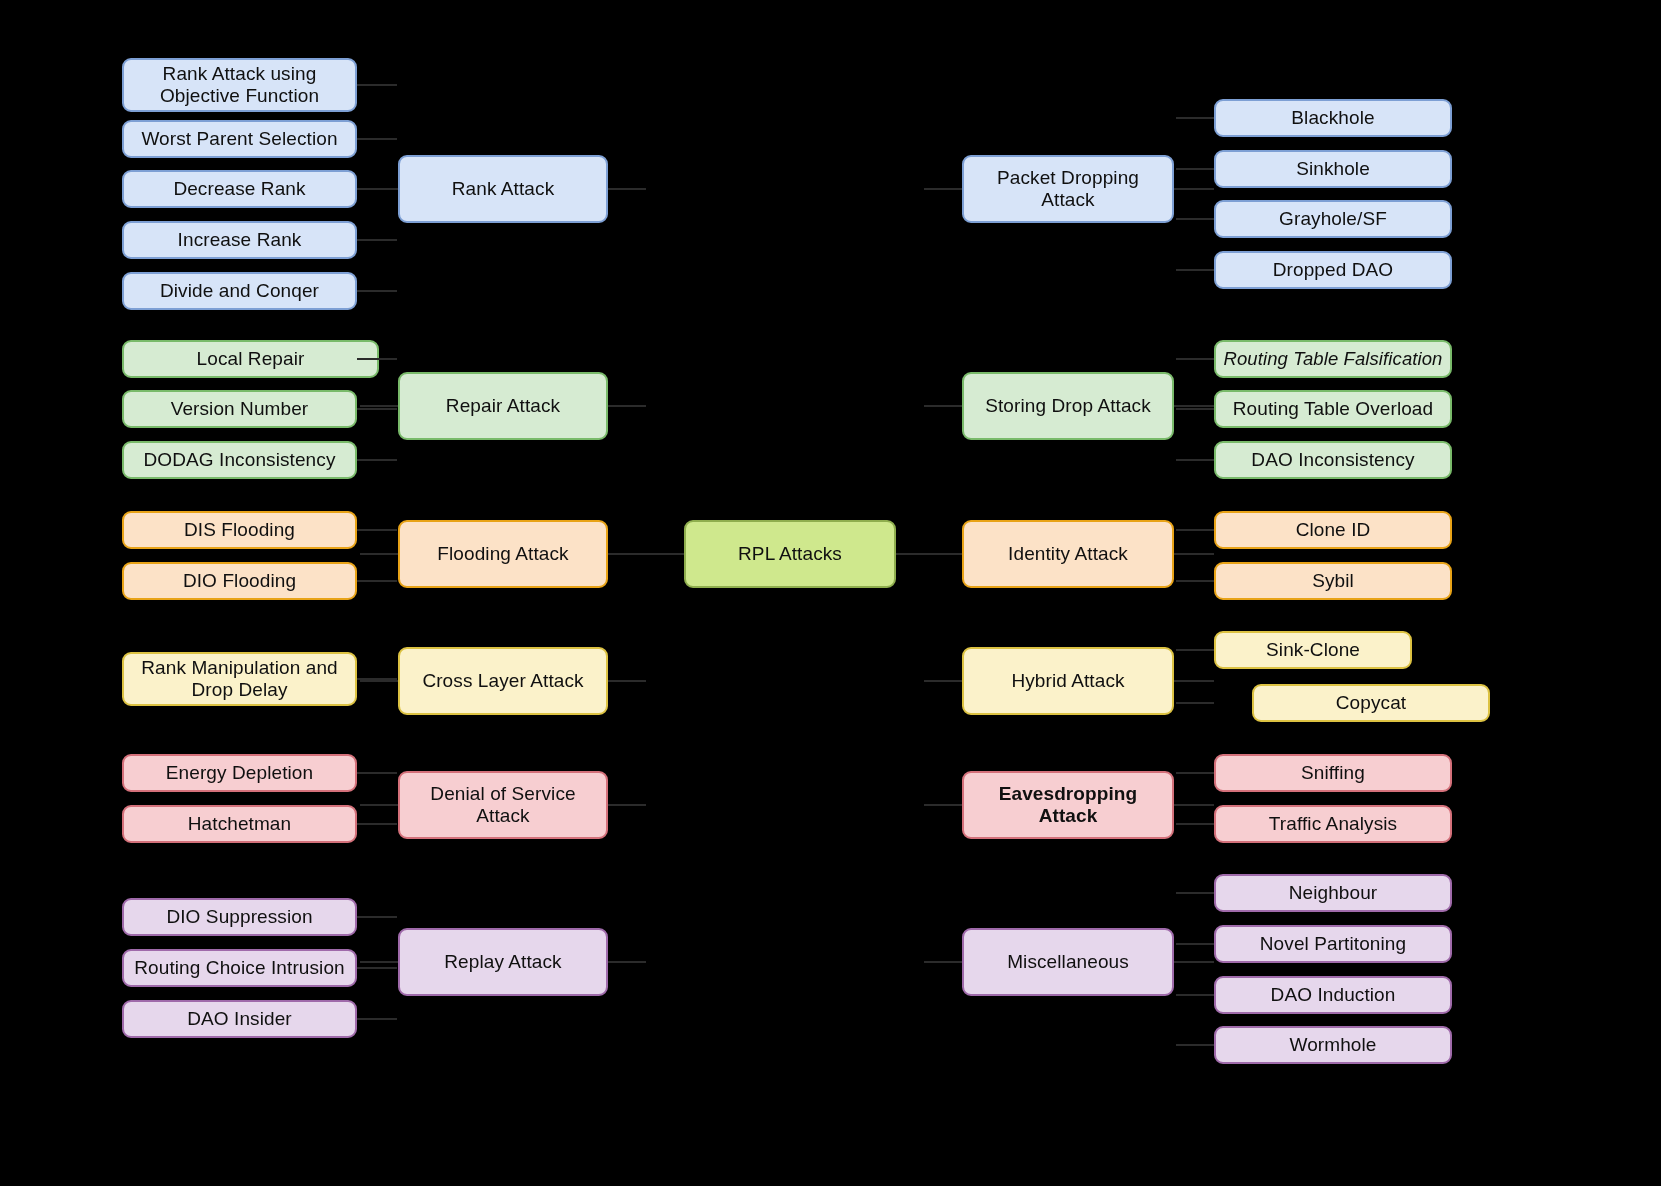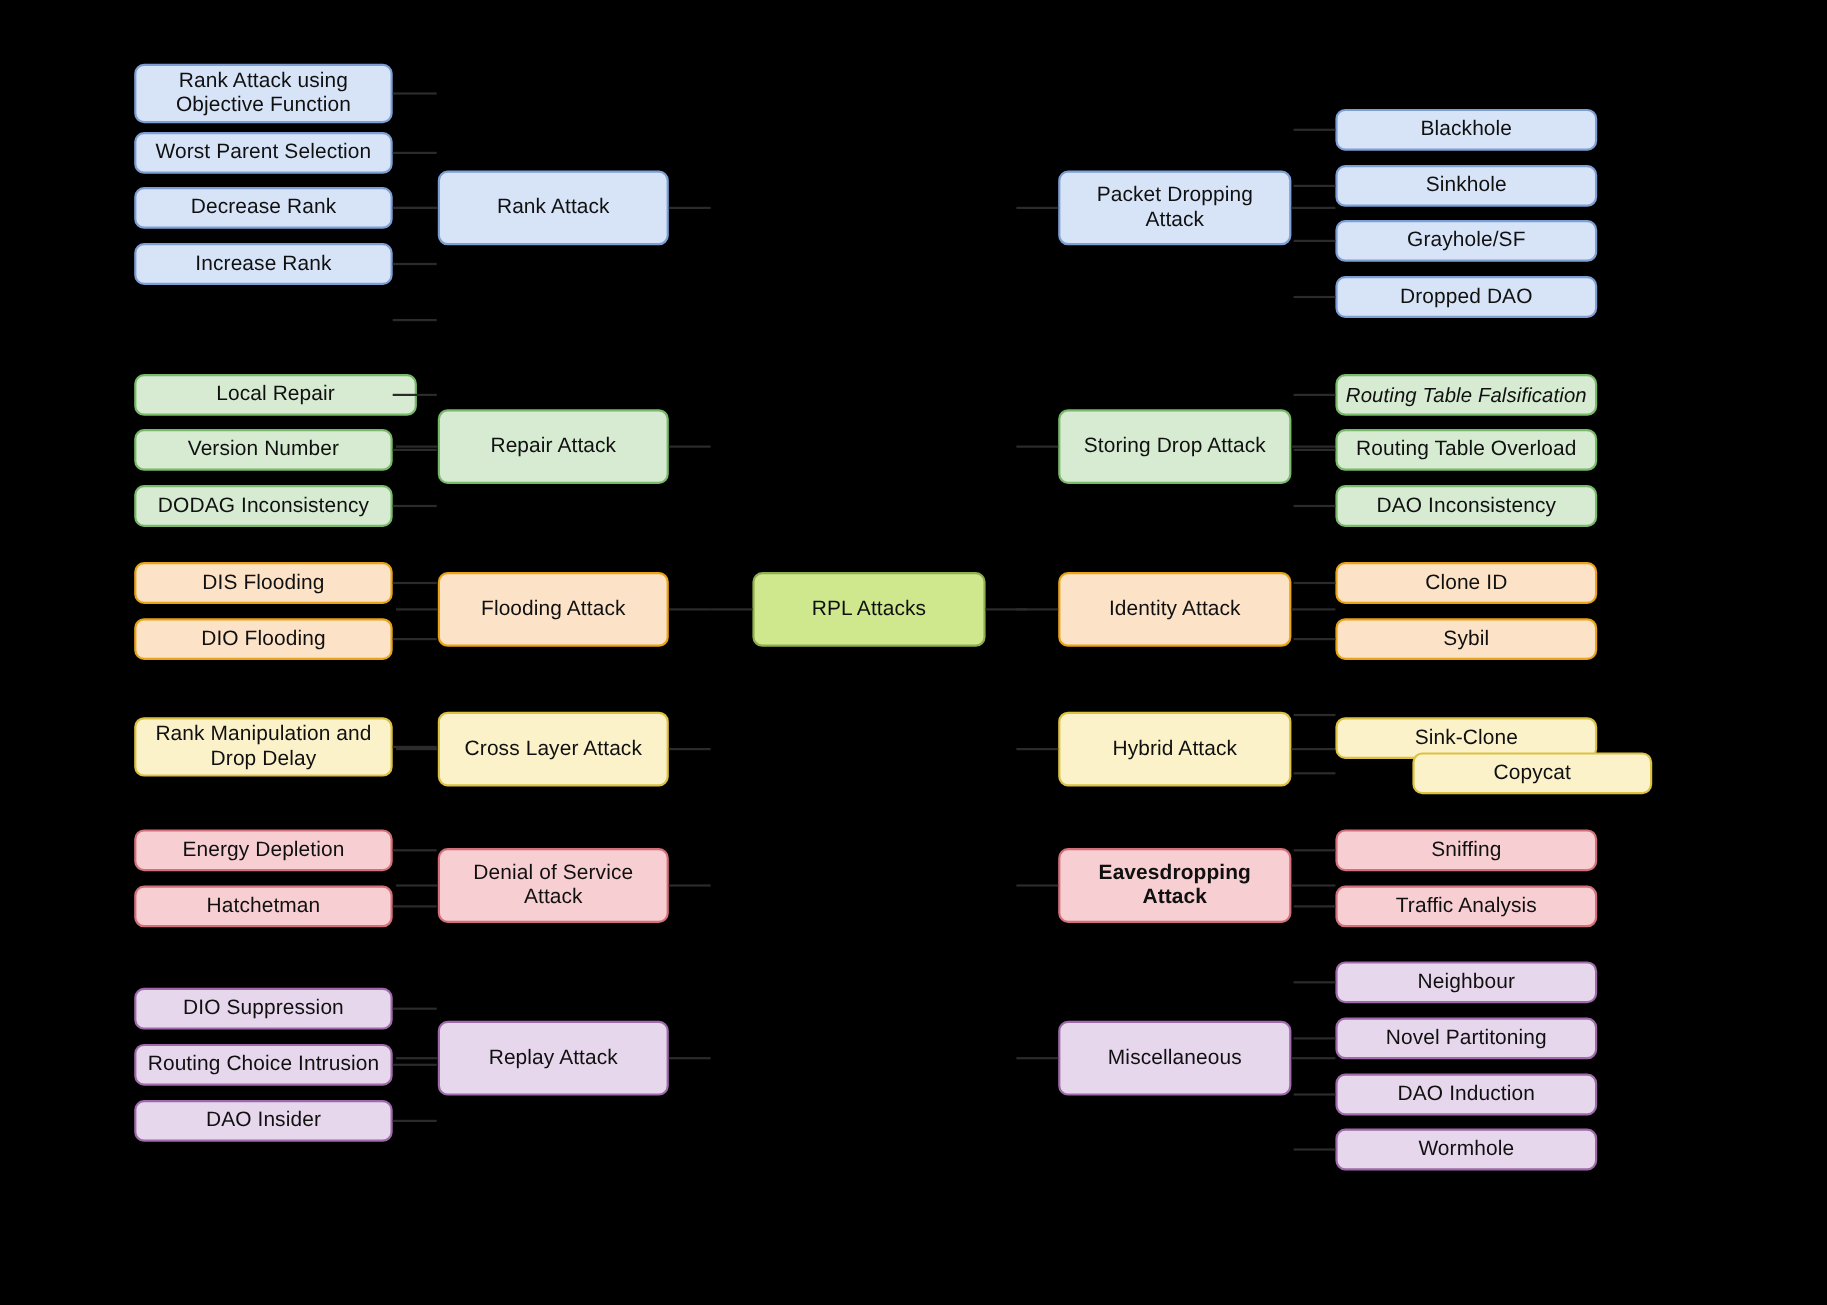--- a/index.html
+++ b/index.html
@@ -39,20 +39,21 @@
 <div id="canvas">
     <div class="node c-blue" style="left: 122px; top: 58px; width: 235px; height: 54px;">Rank Attack using
 Objective Function</div>
     <div class="connector" style="left: 357px; top: 84px; width: 40px; height: 2px;"></div>
     <div class="node c-blue" style="left: 122px; top: 120px; width: 235px; height: 38px;">Worst Parent Selection</div>
     <div class="connector" style="left: 357px; top: 138px; width: 40px; height: 2px;"></div>
     <div class="node c-blue" style="left: 122px; top: 170px; width: 235px; height: 38px;">Decrease Rank</div>
     <div class="connector" style="left: 357px; top: 188px; width: 40px; height: 2px;"></div>
     <div class="node c-blue" style="left: 122px; top: 221px; width: 235px; height: 38px;">Increase Rank</div>
     <div class="connector" style="left: 357px; top: 239px; width: 40px; height: 2px;"></div>
+    <div class="node c-blue" style="left: 122px; top: 272px; width: 235px; height: 38px;">Divide and Conqer</div>
     <div class="connector" style="left: 357px; top: 290px; width: 40px; height: 2px;"></div>
     <div class="node c-green" style="left: 122px; top: 340px; width: 257px; height: 38px;">Local Repair</div>
     <div class="connector" style="left: 357px; top: 358px; width: 40px; height: 2px;"></div>
     <div class="node c-green" style="left: 122px; top: 390px; width: 235px; height: 38px;">Version Number</div>
     <div class="connector" style="left: 357px; top: 408px; width: 40px; height: 2px;"></div>
     <div class="node c-green" style="left: 122px; top: 441px; width: 235px; height: 38px;">DODAG Inconsistency</div>
     <div class="connector" style="left: 357px; top: 459px; width: 40px; height: 2px;"></div>
     <div class="node c-orange" style="left: 122px; top: 511px; width: 235px; height: 38px;">DIS Flooding</div>
     <div class="connector" style="left: 357px; top: 529px; width: 40px; height: 2px;"></div>
     <div class="node c-orange" style="left: 122px; top: 562px; width: 235px; height: 38px;">DIO Flooding</div>
@@ -122,23 +123,23 @@
     <div class="node c-green small" style="left: 1214px; top: 340px; width: 238px; height: 38px; font-style: italic;">Routing Table Falsification</div>
     <div class="connector" style="left: 1176px; top: 358px; width: 38px; height: 2px;"></div>
     <div class="node c-green" style="left: 1214px; top: 390px; width: 238px; height: 38px;">Routing Table Overload</div>
     <div class="connector" style="left: 1176px; top: 408px; width: 38px; height: 2px;"></div>
     <div class="node c-green" style="left: 1214px; top: 441px; width: 238px; height: 38px;">DAO Inconsistency</div>
     <div class="connector" style="left: 1176px; top: 459px; width: 38px; height: 2px;"></div>
     <div class="node c-orange" style="left: 1214px; top: 511px; width: 238px; height: 38px;">Clone ID</div>
     <div class="connector" style="left: 1176px; top: 529px; width: 38px; height: 2px;"></div>
     <div class="node c-orange" style="left: 1214px; top: 562px; width: 238px; height: 38px;">Sybil</div>
     <div class="connector" style="left: 1176px; top: 580px; width: 38px; height: 2px;"></div>
-    <div class="node c-yellow" style="left: 1214px; top: 652px; width: 238px; height: 38px;">Sink-Clone</div>
+    <div class="node c-yellow" style="left: 1214px; top: 631px; width: 198px; height: 38px;">Sink-Clone</div>
     <div class="connector" style="left: 1176px; top: 649px; width: 38px; height: 2px;"></div>
-    <div class="node c-yellow" style="left: 1284px; top: 684px; width: 218px; height: 38px;">Copycat</div>
+    <div class="node c-yellow" style="left: 1252px; top: 684px; width: 238px; height: 38px;">Copycat</div>
     <div class="connector" style="left: 1176px; top: 702px; width: 38px; height: 2px;"></div>
     <div class="node c-red" style="left: 1214px; top: 754px; width: 238px; height: 38px;">Sniffing</div>
     <div class="connector" style="left: 1176px; top: 772px; width: 38px; height: 2px;"></div>
     <div class="node c-red" style="left: 1214px; top: 805px; width: 238px; height: 38px;">Traffic Analysis</div>
     <div class="connector" style="left: 1176px; top: 823px; width: 38px; height: 2px;"></div>
     <div class="node c-purple" style="left: 1214px; top: 874px; width: 238px; height: 38px;">Neighbour</div>
     <div class="connector" style="left: 1176px; top: 892px; width: 38px; height: 2px;"></div>
     <div class="node c-purple" style="left: 1214px; top: 925px; width: 238px; height: 38px;">Novel Partitoning</div>
     <div class="connector" style="left: 1176px; top: 943px; width: 38px; height: 2px;"></div>
     <div class="node c-purple" style="left: 1214px; top: 976px; width: 238px; height: 38px;">DAO Induction</div>

